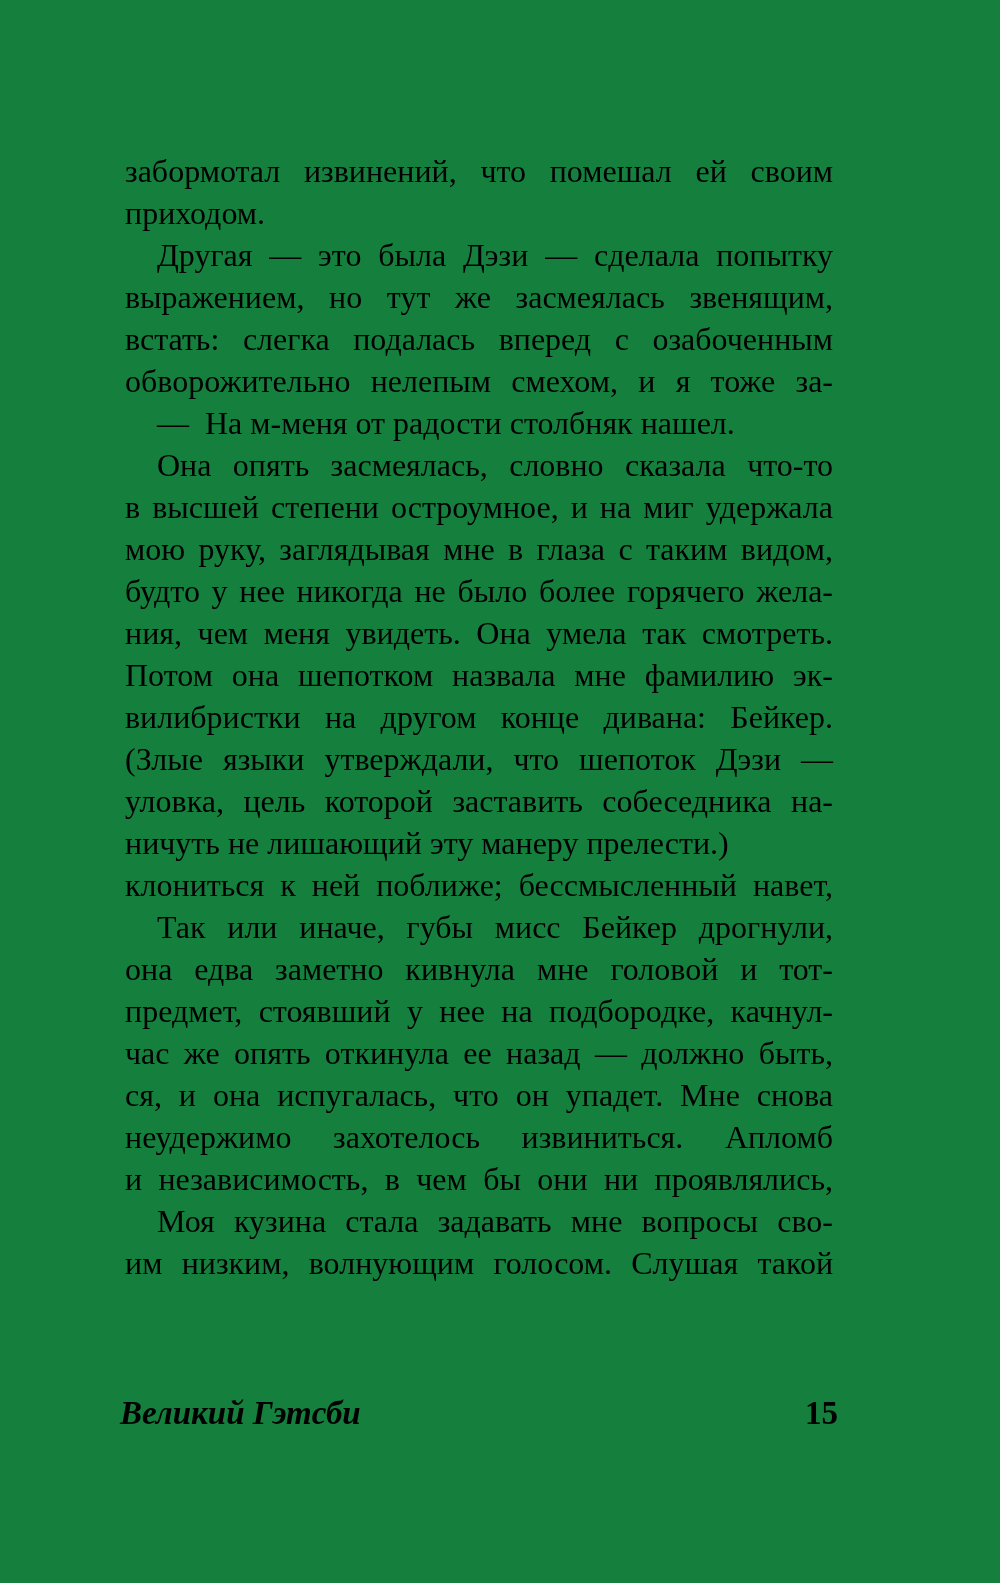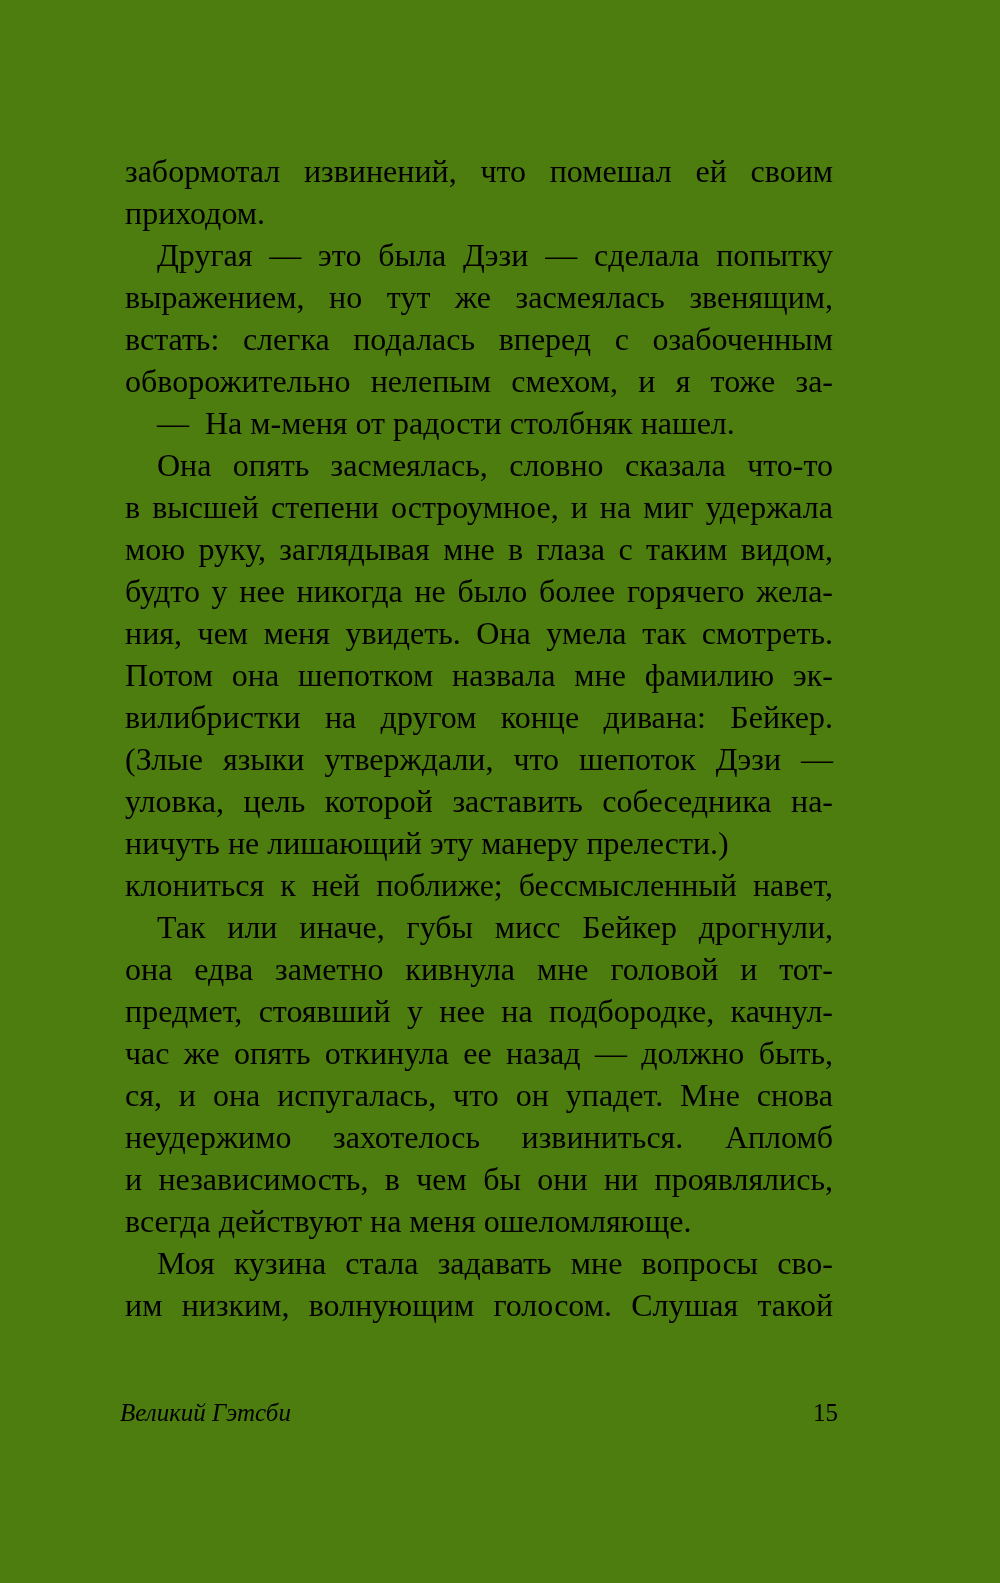--- a/index.html
+++ b/index.html
@@ -4,21 +4,21 @@
 <style>
   html, body {
     margin: 0;
     padding: 0;
     background: #ffffff;
   }
   .page {
     position: relative;
     width: 1000px;
     height: 1583px;
-    background: #4d7c0f;
+    background: #15803d;
     overflow: hidden;
     font-family: "Liberation Serif", "DejaVu Serif", serif;
     color: #000000;
   }
   .text-block {
     position: absolute;
     left: 125px;
     top: 150px;
     width: 708px;
     font-size: 32px;
@@ -40,22 +40,23 @@
     text-indent: 32px;
   }
   .footer {
     position: absolute;
     left: 120px;
     top: 1392px;
     width: 718px;
     display: flex;
     justify-content: space-between;
     align-items: baseline;
-    font-size: 25px;
+    font-size: 33px;
     line-height: 42px;
+    font-weight: bold;
   }
   .footer .book-title {
     font-style: italic;
   }
   .footer .page-number {
     font-style: normal;
   }
 </style>
 </head>
 <body>
@@ -81,21 +82,20 @@
       <div class="line">уловка, цель которой заставить собеседника на-</div>
       <div class="line last">ничуть не лишающий эту манеру прелести.)</div>
       <div class="line">клониться к ней поближе; бессмысленный навет,</div>
       <div class="line indent">Так или иначе, губы мисс Бейкер дрогнули,</div>
       <div class="line">она едва заметно кивнула мне головой и тот-</div>
       <div class="line">предмет, стоявший у нее на подбородке, качнул-</div>
       <div class="line">час же опять откинула ее назад — должно быть,</div>
       <div class="line">ся, и она испугалась, что он упадет. Мне снова</div>
       <div class="line">неудержимо  захотелось  извиниться.  Апломб</div>
       <div class="line">и независимость, в чем бы они ни проявлялись,</div>
-      <div class="line last">всегда действуют на меня ошеломляюще.</div>
       <div class="line indent">Моя кузина стала задавать мне вопросы сво-</div>
       <div class="line">им низким, волнующим голосом. Слушая такой</div>
     </div>
 
   <div class="footer">
     <span class="book-title">Великий Гэтсби</span>
     <span class="page-number">15</span>
   </div>
 
 </div>

